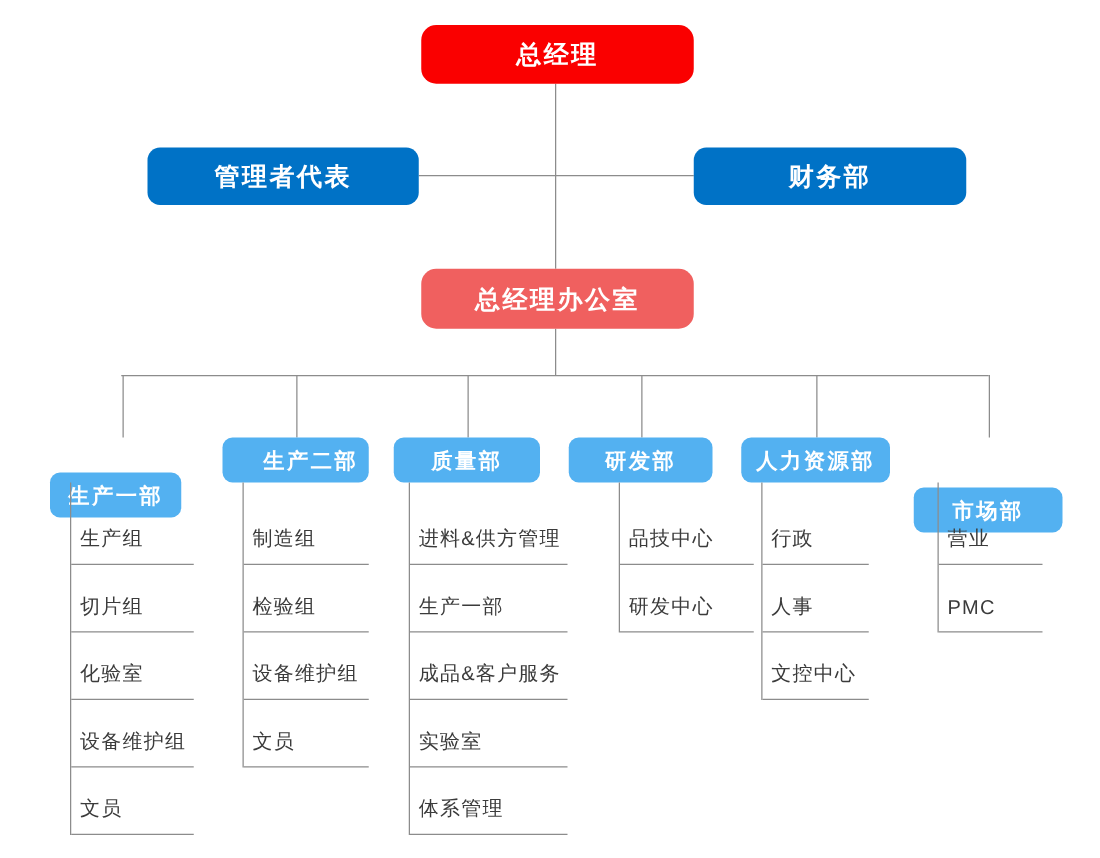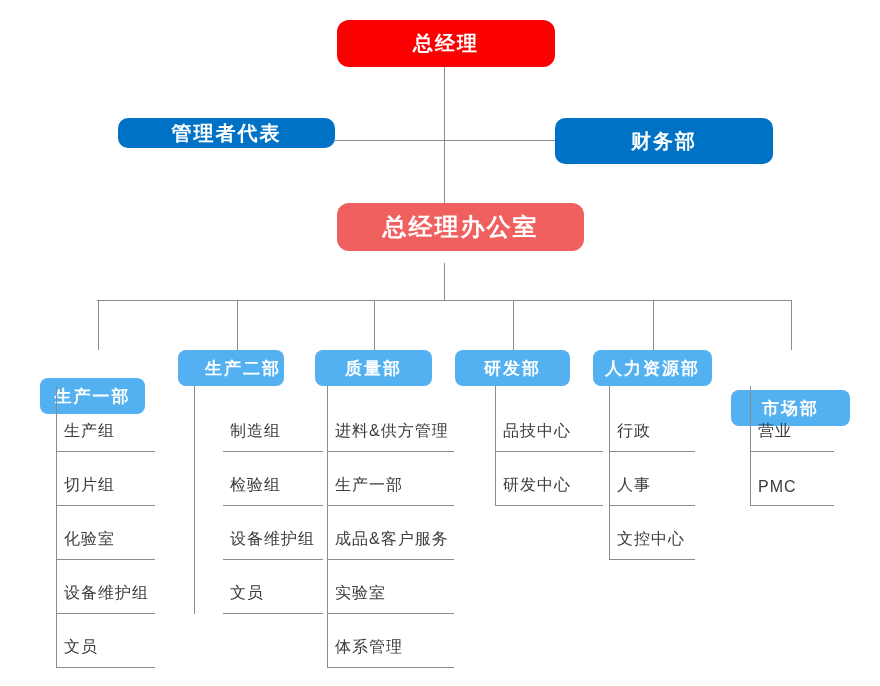--- a/index.html
+++ b/index.html
@@ -12,23 +12,23 @@
   }
   html,body{margin:0;padding:0;background:#ffffff;}
   body{font-family:"Liberation Sans","DejaVu Sans",sans-serif;}
   #canvas{position:relative;width:880px;height:686px;background:#ffffff;overflow:hidden;}
   .node{
     position:absolute;display:flex;align-items:center;justify-content:center;
     color:#ffffff;font-weight:bold;white-space:nowrap;letter-spacing:2px;
     box-sizing:border-box;
   }
   .node.root{left:337px;top:20px;width:218px;height:47px;background:var(--root-bg);border-radius:12px;font-size:20px;}
-  .node.mgr-rep{left:118px;top:118px;width:217px;height:30px;background:var(--level2-bg);border-radius:10px;font-size:20px;}
+  .node.mgr-rep{left:118px;top:118px;width:217px;height:46px;background:var(--level2-bg);border-radius:10px;font-size:20px;}
   .node.finance{left:555px;top:118px;width:218px;height:46px;background:var(--level2-bg);border-radius:10px;font-size:20px;}
-  .node.office{left:337px;top:203px;width:247px;height:48px;background:var(--office-bg);border-radius:12px;font-size:24px;}
+  .node.office{left:337px;top:215px;width:218px;height:48px;background:var(--office-bg);border-radius:12px;font-size:20px;}
   .node.dept{top:350px;height:36px;background:var(--dept-bg);border-radius:8px;font-size:17px;}
   .line{position:absolute;background:var(--line);}
   .leaf-col{position:absolute;top:386px;border-left:1px solid var(--line);}
   .leaf{
     box-sizing:border-box;height:54px;display:flex;align-items:flex-end;
     padding:0 0 9px 7px;border-bottom:1px solid var(--line);
     font-size:16px;color:var(--leaf-text);letter-spacing:1px;white-space:nowrap;
   }
   .leaf:first-child{height:66px;}
 </style>
@@ -57,22 +57,22 @@
 
   <div id="departments">
       <div class="node dept" style="left: 40px; width: 105px; margin-top: 28px;">生产一部</div>
       <div class="leaf-col" style="left: 56px; width: 98px;">
         <div class="leaf">生产组</div>
         <div class="leaf">切片组</div>
         <div class="leaf">化验室</div>
         <div class="leaf">设备维护组</div>
         <div class="leaf">文员</div>
       </div>
-      <div class="node dept" style="left: 178px; width: 106px; padding-left: 24px;">生产二部</div>
-      <div class="leaf-col" style="left: 194px; width: 100px; padding-left: 28px;">
+      <div class="node dept" style="left: 178px; width: 117px; padding-left: 24px;">生产二部</div>
+      <div class="leaf-col" style="left: 194px; width: 100px;">
         <div class="leaf">制造组</div>
         <div class="leaf">检验组</div>
         <div class="leaf">设备维护组</div>
         <div class="leaf">文员</div>
       </div>
       <div class="node dept" style="left: 315px; width: 117px;">质量部</div>
       <div class="leaf-col" style="left: 327px; width: 126px;">
         <div class="leaf">进料&amp;供方管理</div>
         <div class="leaf">生产一部</div>
         <div class="leaf">成品&amp;客户服务</div>

